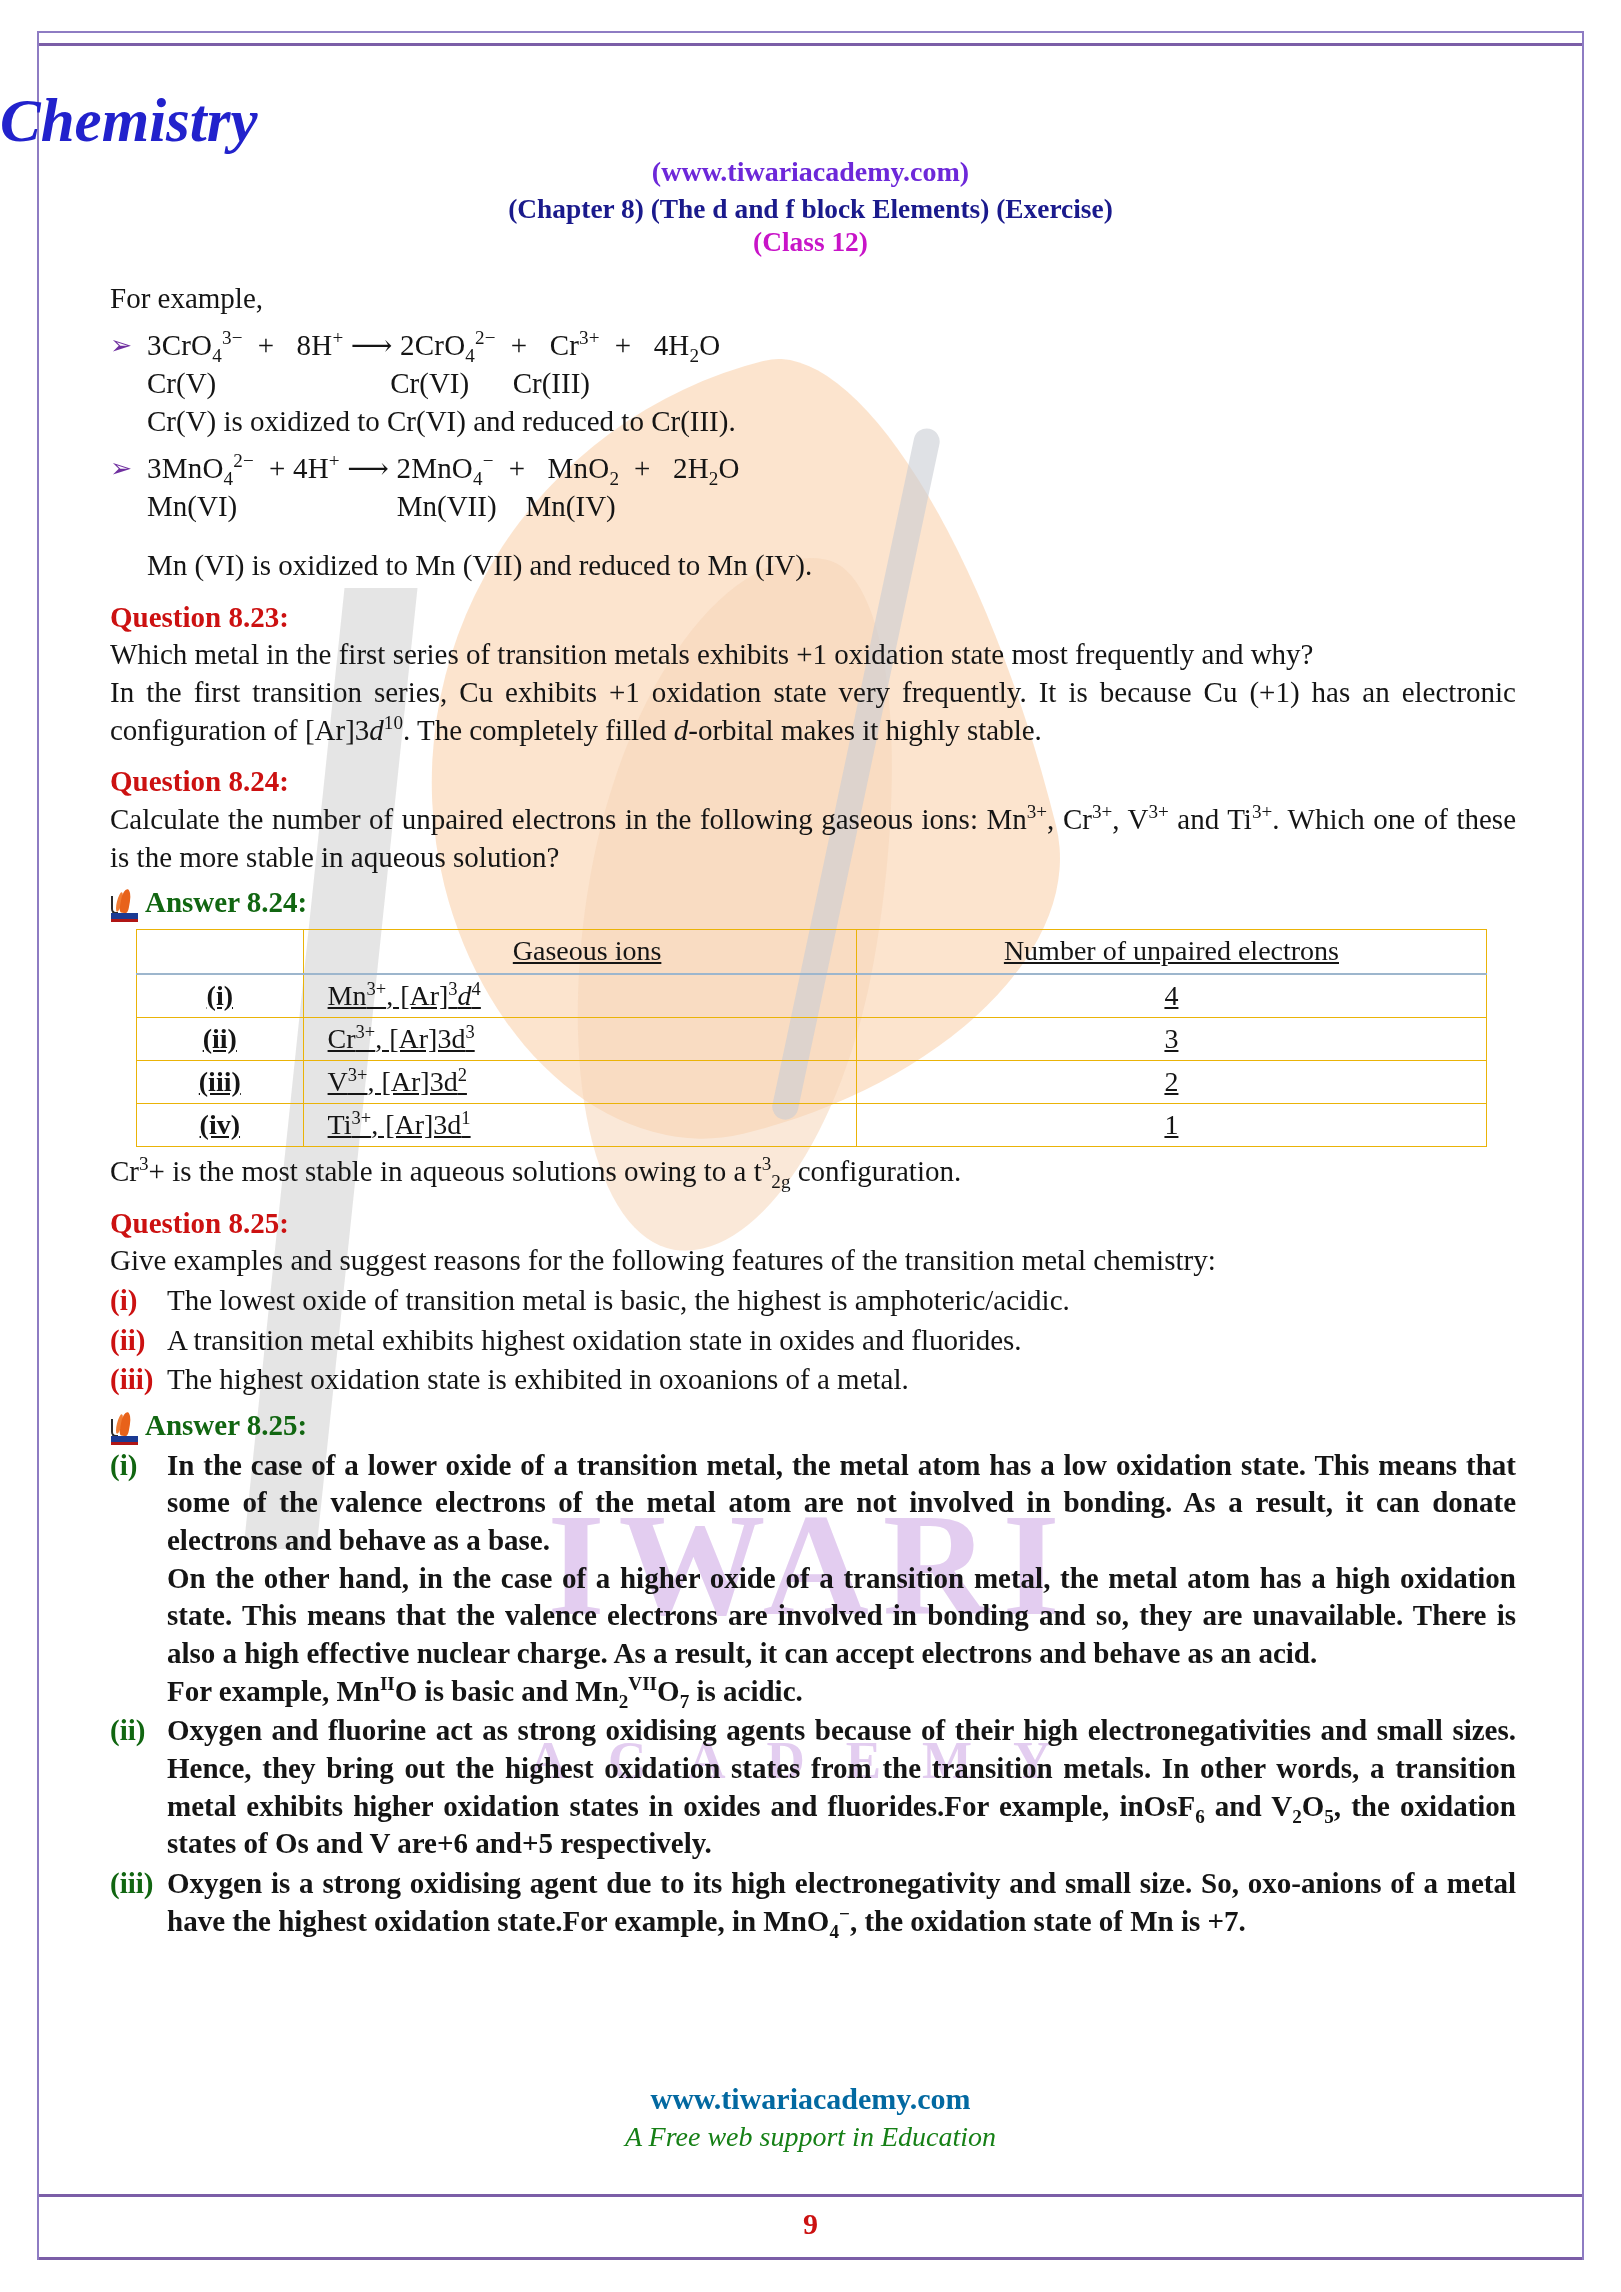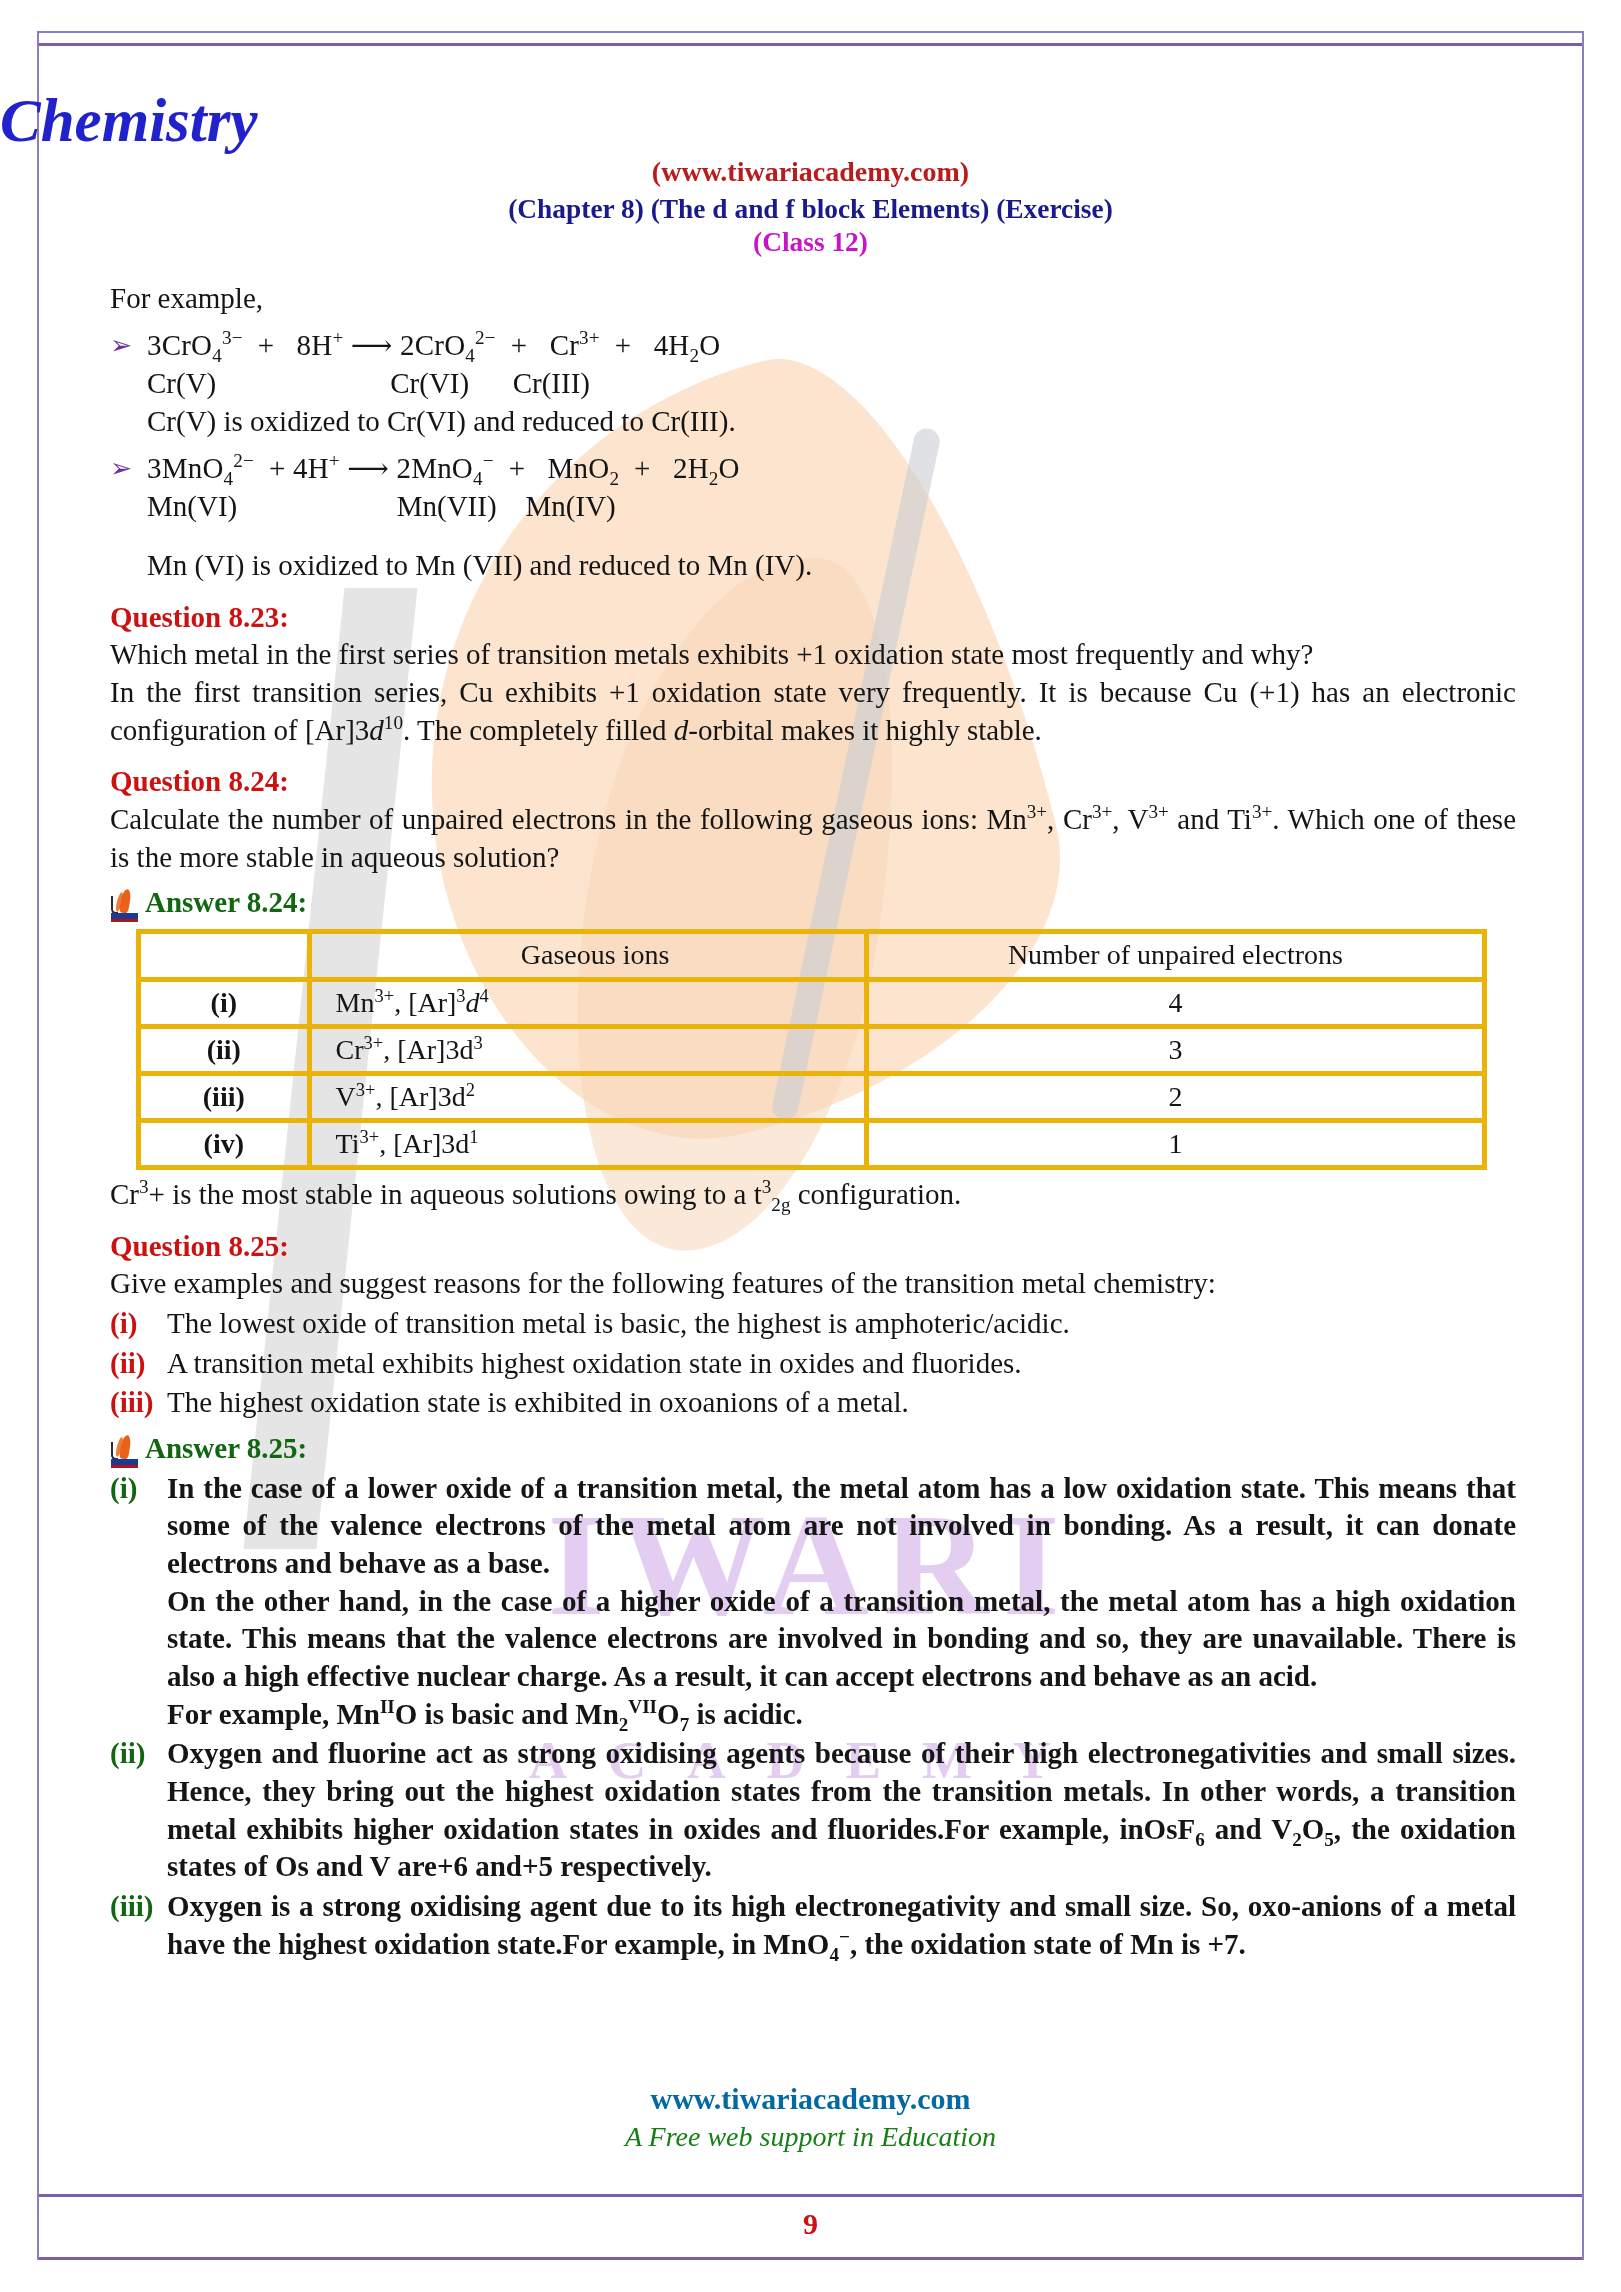--- a/index.html
+++ b/index.html
@@ -91,21 +91,21 @@
     font-family:"Liberation Serif","DejaVu Serif",serif;
     font-style:italic;font-weight:bold;
     font-size:61px;
     color:#2222cc;
     margin-top:90px;
     line-height:1.02;
   }
   .hdr-url{
     text-align:center;
     font-weight:bold;font-size:28px;
-    color:#b91c1c;
+    color:#6d28d9;
     margin-top:3.9px;
   }
   .hdr-chapter{
     text-align:center;
     font-weight:bold;font-size:27.4px;
     color:#1a1a8c;
     margin-top:5.9px;
   }
   .hdr-class{
     text-align:center;
@@ -194,24 +194,25 @@
 
   
   table.ions{
     border-collapse:collapse;
     width:1351px;
     margin-top:7.8px;margin-left:25.5px;
     font-size:28px;
     background:transparent;
   }
   table.ions td,table.ions th{
-    border:5px solid #eab308;
+    border:1px solid #eab308;
     padding:2.9px 9.8px;
     font-weight:normal;
     background:transparent;
+    text-decoration:underline;
   }
   table.ions .c-rn{width:147px;text-align:center;font-weight:bold;}
   table.ions .c-ion{width:519px;text-align:left;padding-left:23.5px;}
   table.ions .c-num{text-align:center;}
   table.ions thead td{text-align:center;}
   table.ions thead tr td{border-bottom:2px solid #9db6cd;}
 
   
   .ftr-url{
     position:absolute;left:0;width:100%;top:2082px;

